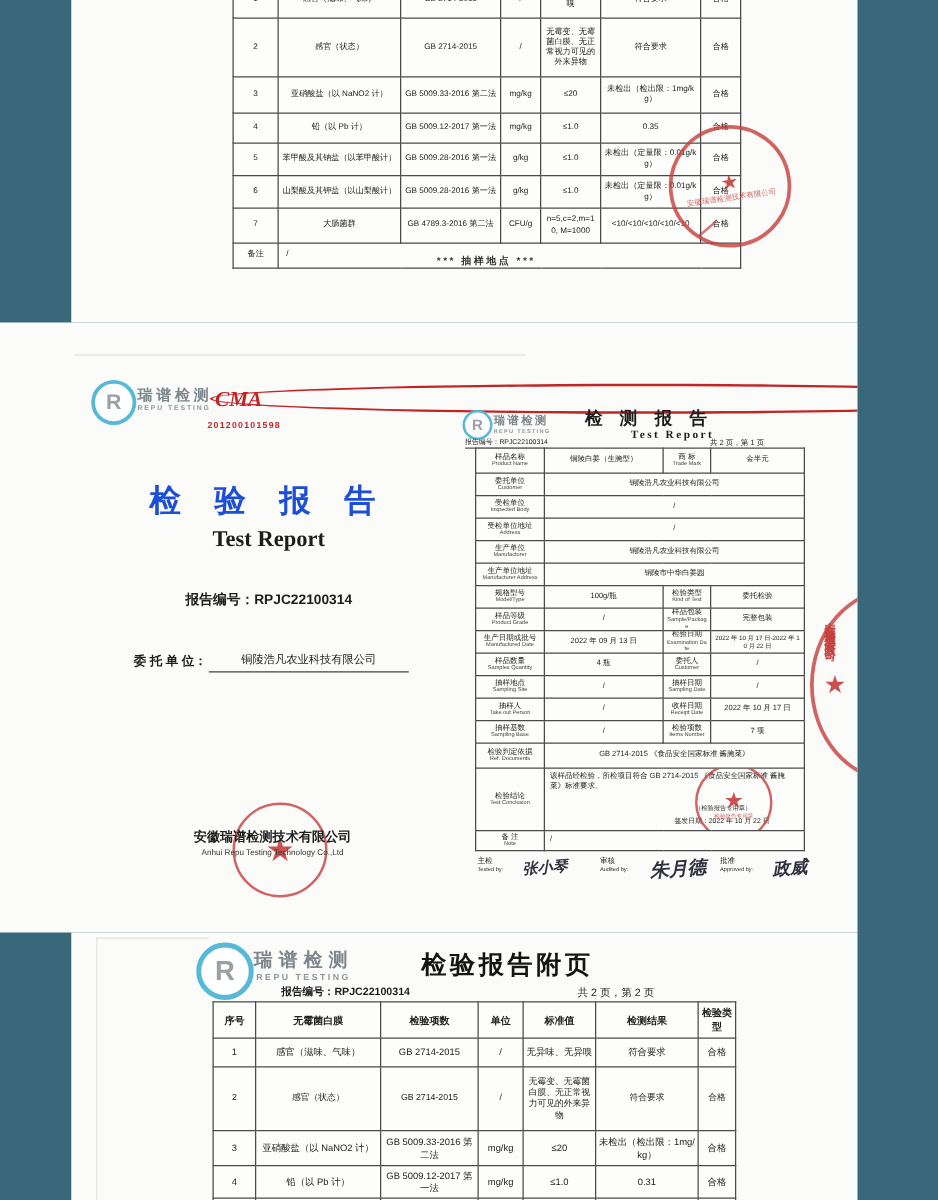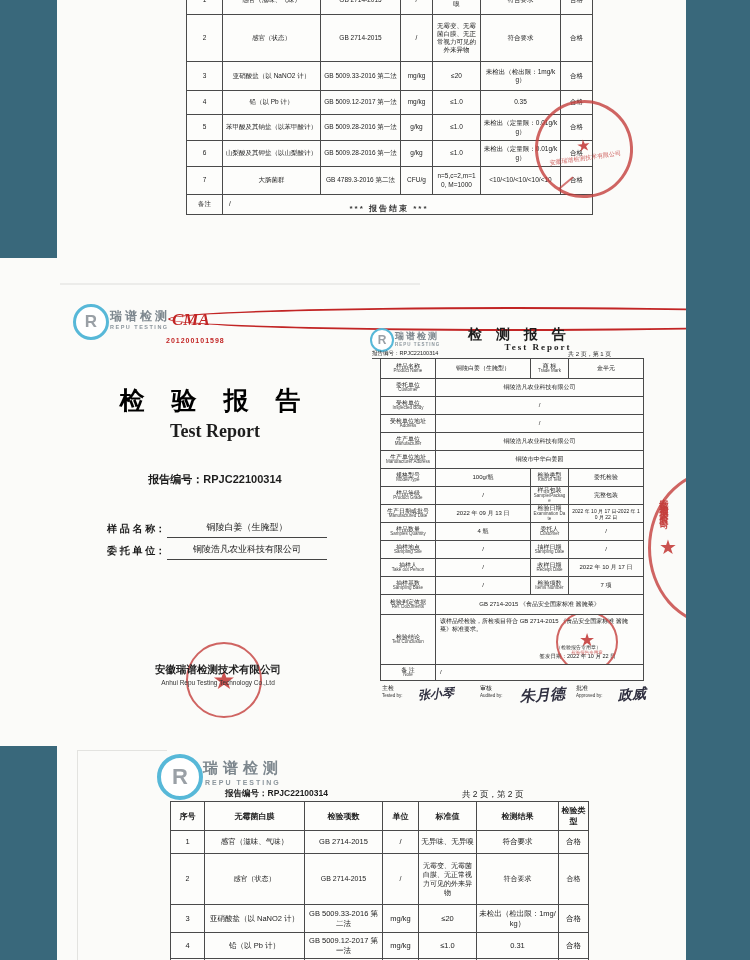--- a/index.html
+++ b/index.html
@@ -46,21 +46,21 @@
   .brand-cn{color:#7c868d;font-weight:700;}
   .brand-en{color:#8b959c;font-weight:700;}
   .cma{position:relative;color:#c22525;font-weight:900;font-style:italic;
     font-family:"Liberation Serif",serif;}
   .cma::before{content:"";position:absolute;left:-4px;top:-3px;right:-4px;bottom:-1px;
     border:2px solid #c22525;border-radius:50%;}
   .cma-num{color:#c22525;font-weight:700;font-size:7px;letter-spacing:1px;}
 
   
   .cover-title{left:60px;top:126px;width:310px;text-align:center;font-size:25px;font-weight:700;
-    letter-spacing:10px;color:#000000;}
+    letter-spacing:10px;color:#1d4ed8;}
   .cover-title-en{left:60px;top:163px;width:310px;text-align:center;font-size:18px;font-weight:700;
     font-family:"Liberation Serif",serif;color:#1d1d1d;}
   .cover-repno{left:60px;top:214px;width:310px;text-align:center;font-size:11px;font-weight:700;color:#1d1d1d;}
   .cover-fields{left:95px;top:260px;width:240px;}
   .cfrow{position:relative;height:22px;}
   .cflabel{position:absolute;left:12px;top:4px;font-size:10px;font-weight:700;color:#1d1d1d;}
   .cfvalue{position:absolute;left:72px;top:3px;width:160px;text-align:center;font-size:9px;
     color:#1d1d1d;border-bottom:1px solid #444;padding-bottom:3px;}
   .cover-company-cn{left:103px;top:405px;width:230px;text-align:center;font-size:10.5px;
     font-weight:700;color:#1d1d1d;}
@@ -196,45 +196,41 @@
             </tr>
           </tbody>
         <tbody>
           <tr>
             <td class="note-l">备注</td>
             <td class="note-v" colspan="6">/</td>
           </tr>
         </tbody>
       </table>
     </div>
-    <div class="abs end-text">*** 报告结束 ***</div>
+    <div class="abs end-text">*** 抽样地点 ***</div>
     <div class="stamp" style="left:478px;top:100px;width:92px;height:92px;transform:rotate(-8deg);">
       <span class="star" style="font-size:16px;">★</span>
       <span class="stxt">安徽瑞谱检测技术有限公司</span>
     </div>
     <div class="slash" style="left:500px;top:182px;"></div>
   </div>
 
   <div class="sec" id="sec-mid">
 
     <div class="abs logo-circle" style="left:73px;top:46px;width:30px;height:30px;border-width:3px;font-size:17px;">R</div>
     <div class="abs brand-cn" style="left:110px;top:50px;font-size:12px;letter-spacing:3px;">瑞谱检测</div>
     <div class="abs brand-en" style="left:110px;top:66px;font-size:5.5px;letter-spacing:1.5px;">REPU TESTING</div>
     <div class="abs cma" style="left:172px;top:52px;font-size:17px;">CMA</div>
     <div class="abs cma-num" style="left:166px;top:79px;">201200101598</div>
 
     <div class="abs cover-title">检 验 报 告</div>
     <div class="abs cover-title-en">Test Report</div>
     <div class="abs cover-repno">报告编号：RPJC22100314</div>
 
     <div class="abs cover-fields">
-      <div class="cfrow">
-        <span class="cflabel">样 品 名 称：</span>
-        <span class="cfvalue">铜陵白姜（生腌型）</span>
-      </div>
       <div class="cfrow">
         <span class="cflabel">委 托 单 位：</span>
         <span class="cfvalue">铜陵浩凡农业科技有限公司</span>
       </div>
     </div>
 
     <div class="stamp" style="left:186px;top:384px;width:72px;height:72px;border-width:2px;">
       <span class="star" style="font-size:26px;">★</span>
     </div>
     <div class="abs cover-company-cn">安徽瑞谱检测技术有限公司</div>
@@ -453,20 +449,21 @@
 
   <div class="seam"></div>
 
   <div class="sec" id="sec-bottom">
     <div class="abs page-edge-v"></div>
     <div class="abs page-edge-h"></div>
 
     <div class="abs logo-circle" style="left:100px;top:8px;width:38px;height:38px;border-width:4px;font-size:22px;">R</div>
     <div class="abs brand-cn" style="left:146px;top:13px;font-size:15px;letter-spacing:5px;">瑞谱检测</div>
     <div class="abs brand-en" style="left:148px;top:33px;font-size:7px;letter-spacing:2px;">REPU TESTING</div>
+    <div class="abs ap-title">检验报告附页</div>
     <div class="abs ap-repno">报告编号：RPJC22100314</div>
     <div class="abs ap-pageinfo">共 2 页，第 2 页</div>
 
     <div class="abs aptab-wrap">
       <table class="rpt" id="aptab">
         <colgroup>
           <col style="width:34px">
             <col style="width:100px">
             <col style="width:78px">
             <col style="width:36px">

